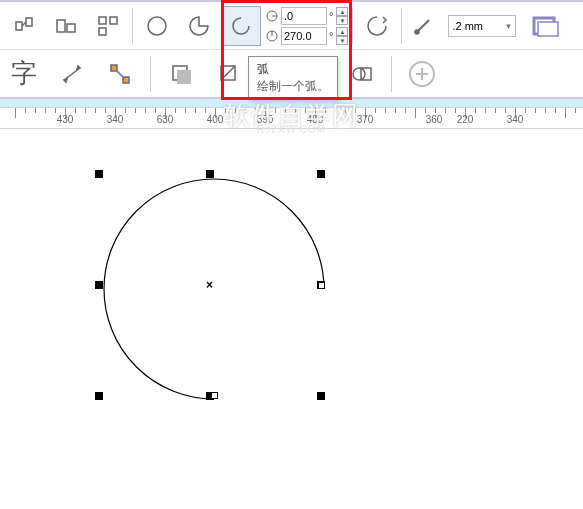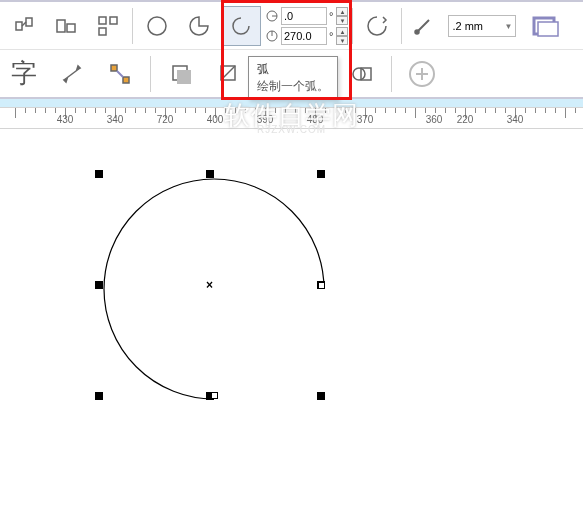--- a/index.html
+++ b/index.html
@@ -213,21 +213,21 @@
     <div class="rtick" style="left: 125px; height: 5px;"></div>
     <div class="rtick" style="left: 135px; height: 5px;"></div>
     <div class="rtick" style="left: 145px; height: 5px;"></div>
     <div class="rtick" style="left: 155px; height: 5px;"></div>
     <div class="rlabel" style="left: 115px;">340</div>
     <div class="rtick" style="left: 165px; height: 10px;"></div>
     <div class="rtick" style="left: 175px; height: 5px;"></div>
     <div class="rtick" style="left: 185px; height: 5px;"></div>
     <div class="rtick" style="left: 195px; height: 5px;"></div>
     <div class="rtick" style="left: 205px; height: 5px;"></div>
-    <div class="rlabel" style="left: 165px;">720</div>
+    <div class="rlabel" style="left: 165px;">630</div>
     <div class="rtick" style="left: 215px; height: 10px;"></div>
     <div class="rtick" style="left: 225px; height: 5px;"></div>
     <div class="rtick" style="left: 235px; height: 5px;"></div>
     <div class="rtick" style="left: 245px; height: 5px;"></div>
     <div class="rtick" style="left: 255px; height: 5px;"></div>
     <div class="rlabel" style="left: 215px;">400</div>
     <div class="rtick" style="left: 265px; height: 10px;"></div>
     <div class="rtick" style="left: 275px; height: 5px;"></div>
     <div class="rtick" style="left: 285px; height: 5px;"></div>
     <div class="rtick" style="left: 295px; height: 5px;"></div>

